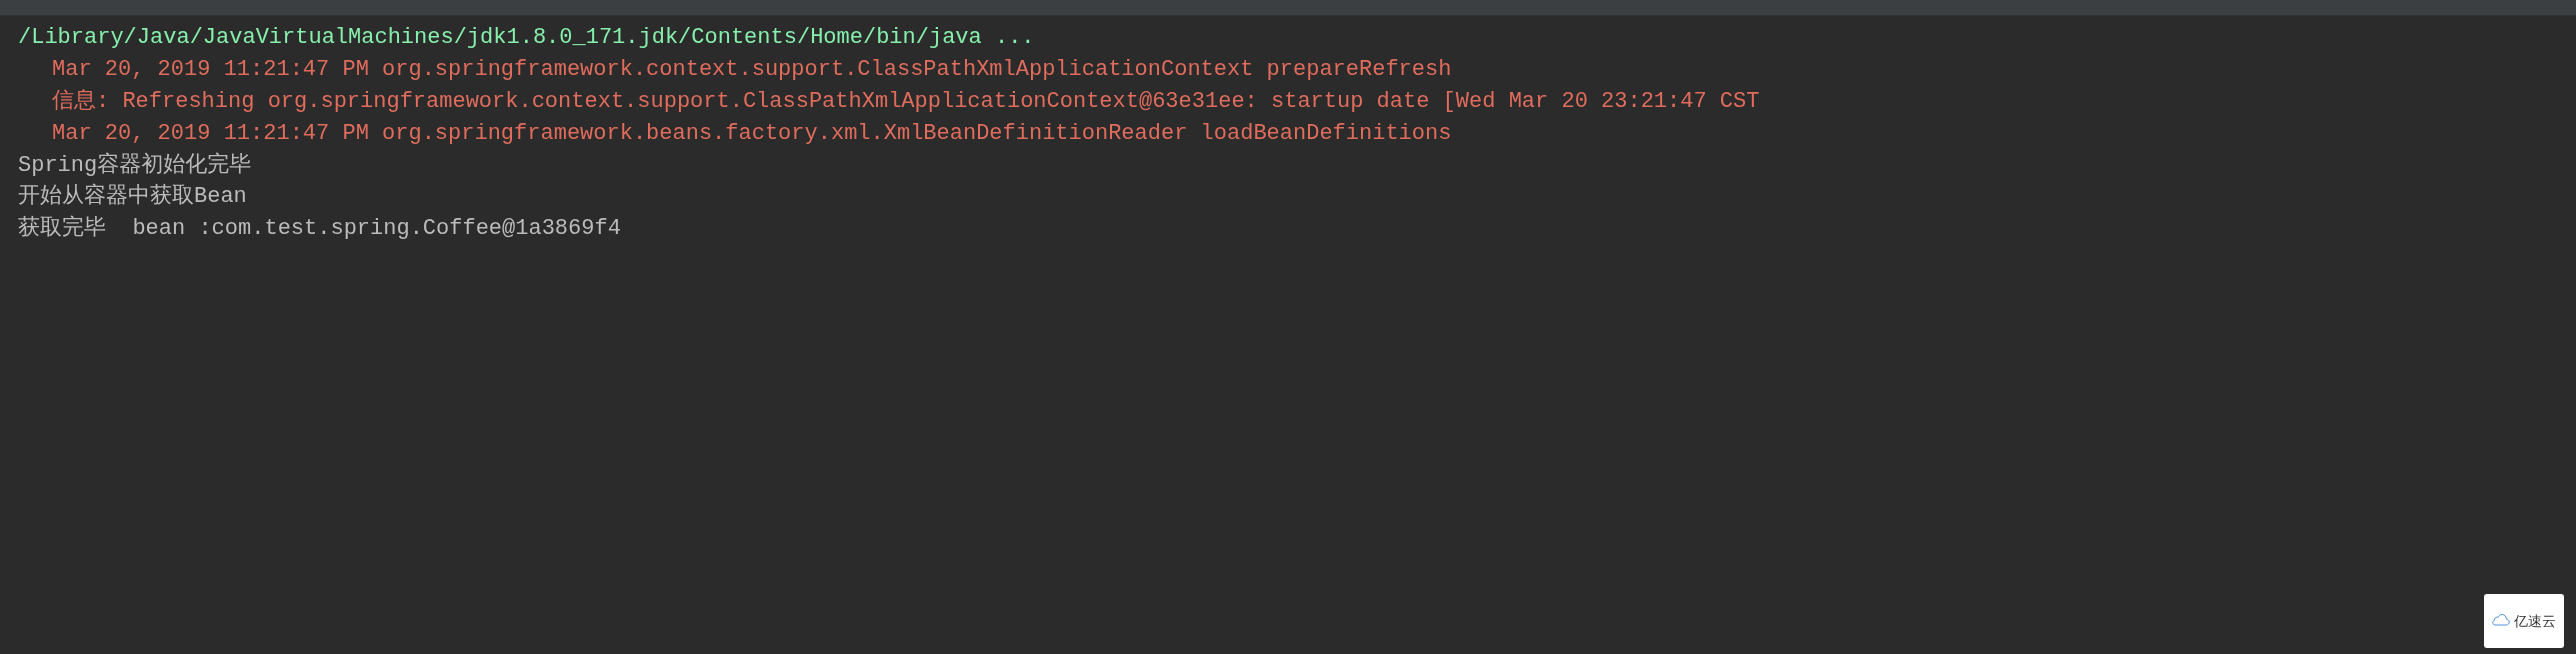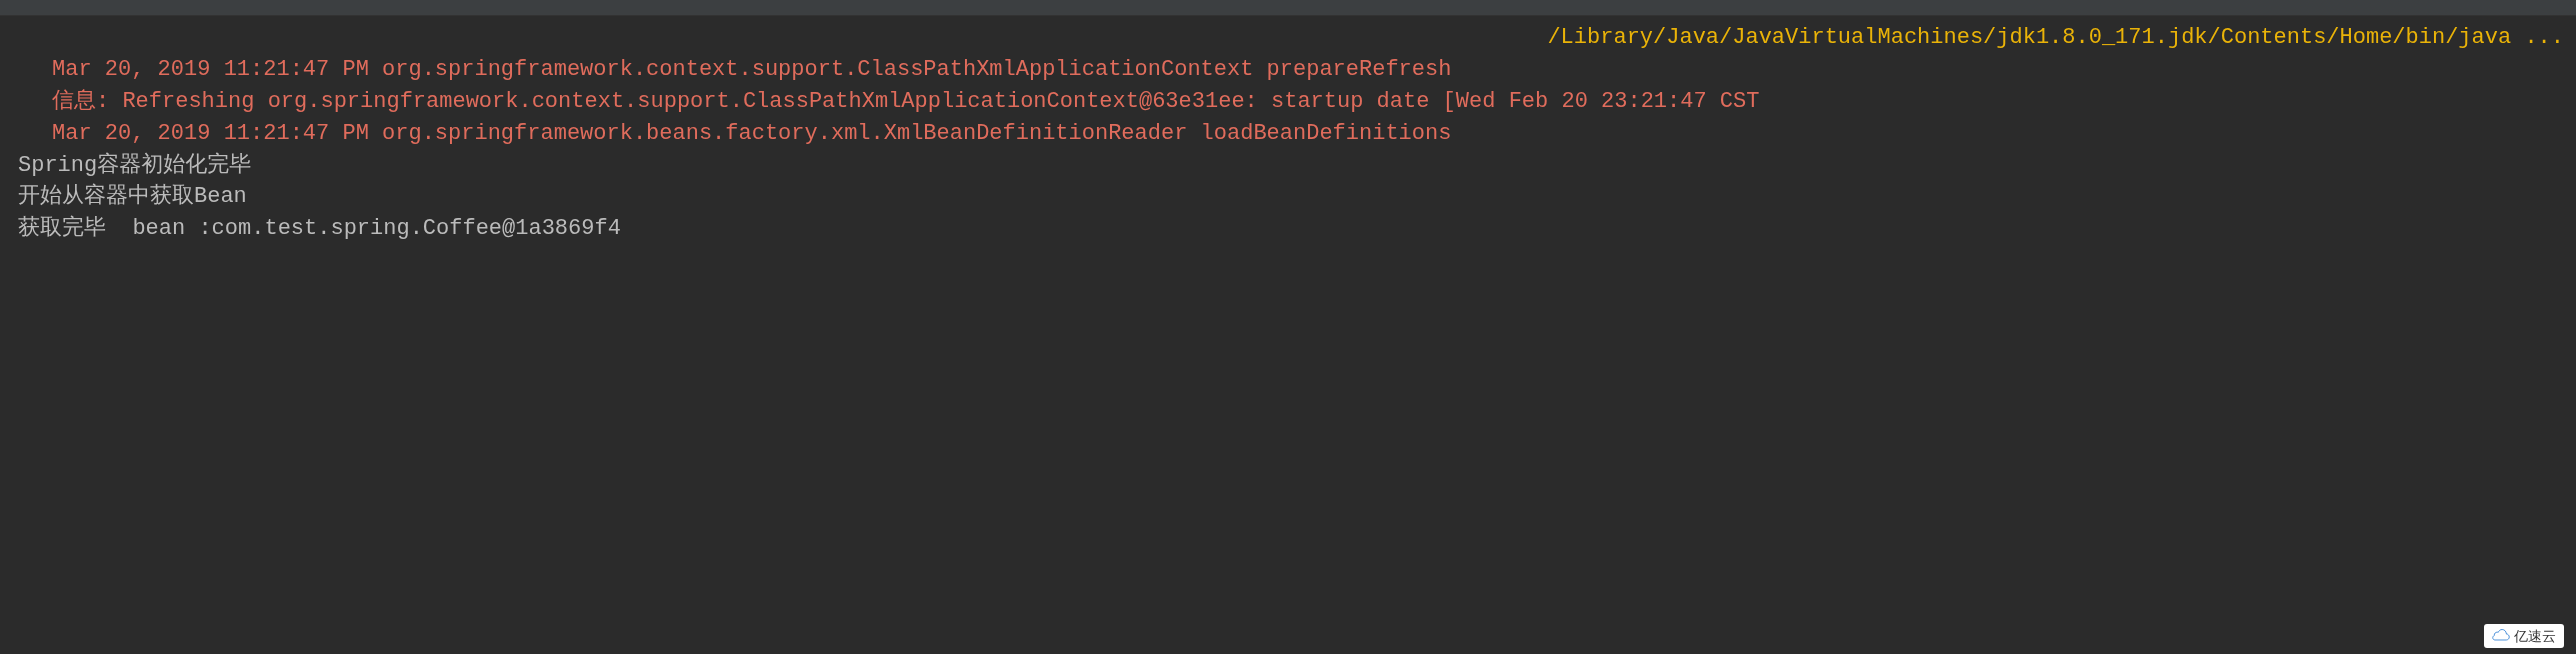--- a/index.html
+++ b/index.html
@@ -18,39 +18,38 @@
     }
     .console {
       padding: 6px 12px 6px 18px;
       position: relative;
     }
     .line {
       display: block;
       white-space: pre;
     }
     .cmd {
-      color: #eab308;
-      text-align: right;
+      color: #86efac;
     }
     .normal {
       color: #bbbbbb;
     }
     .err {
       color: #e06c5c;
       margin-left: 34px;
     }
     .watermark {
       position: fixed;
       right: 12px;
       bottom: 6px;
       background: #ffffff;
       color: #333333;
       font-family: sans-serif;
       font-size: 14px;
-      padding: 2px 8px;
+      padding: 17px 8px;
       border-radius: 3px;
       display: flex;
       align-items: center;
       gap: 4px;
     }
     .watermark svg {
       width: 18px;
       height: 14px;
     }
     .top-strip {
@@ -60,21 +59,21 @@
     }
   </style>
 </head>
 <body>
 
 <div class="top-strip"></div>
 
 <div class="console">
   <span class="line cmd">/Library/Java/JavaVirtualMachines/jdk1.8.0_171.jdk/Contents/Home/bin/java ...</span>
   <span class="line err">Mar 20, 2019 11:21:47 PM org.springframework.context.support.ClassPathXmlApplicationContext prepareRefresh</span>
-  <span class="line err">信息: Refreshing org.springframework.context.support.ClassPathXmlApplicationContext@63e31ee: startup date [Wed Feb 20 23:21:47 CST</span>
+  <span class="line err">信息: Refreshing org.springframework.context.support.ClassPathXmlApplicationContext@63e31ee: startup date [Wed Mar 20 23:21:47 CST</span>
   <span class="line err">Mar 20, 2019 11:21:47 PM org.springframework.beans.factory.xml.XmlBeanDefinitionReader loadBeanDefinitions</span>
   <span class="line normal">Spring容器初始化完毕</span>
   <span class="line normal">开始从容器中获取Bean</span>
   <span class="line normal">获取完毕  bean :com.test.spring.Coffee@1a3869f4</span>
   <span class="line normal"></span>
 </div>
 
 <div class="watermark">
   <span>
     <svg viewBox="0 0 24 16">

